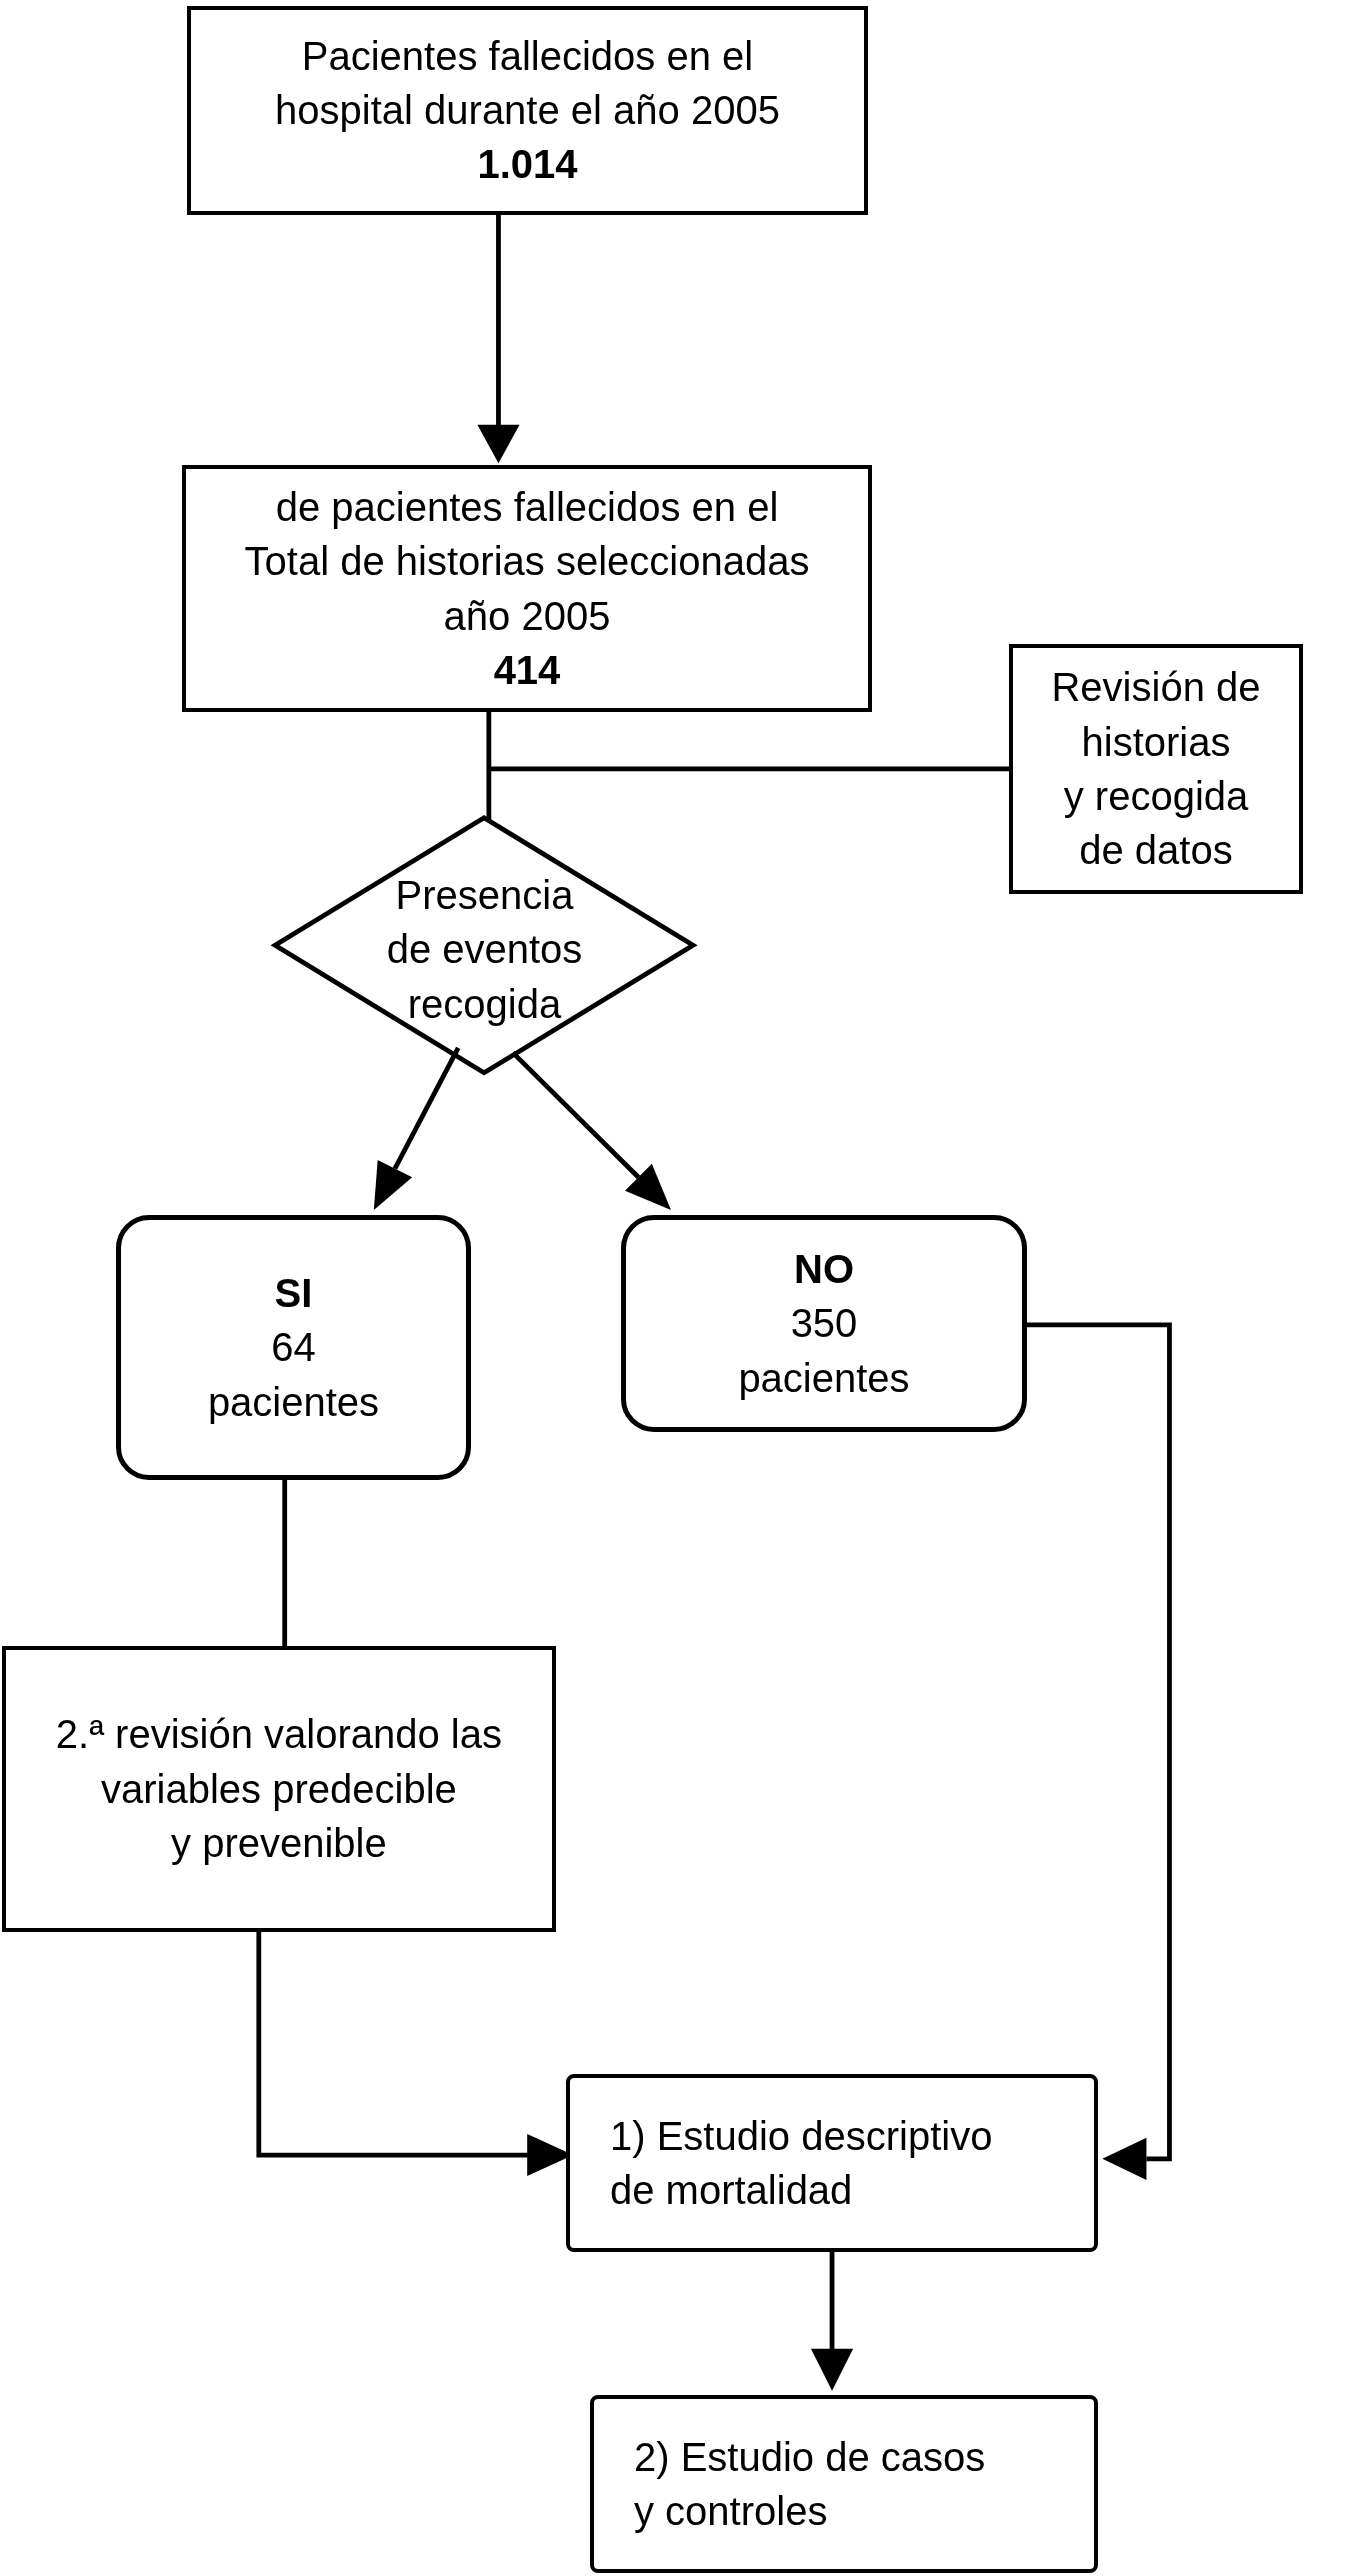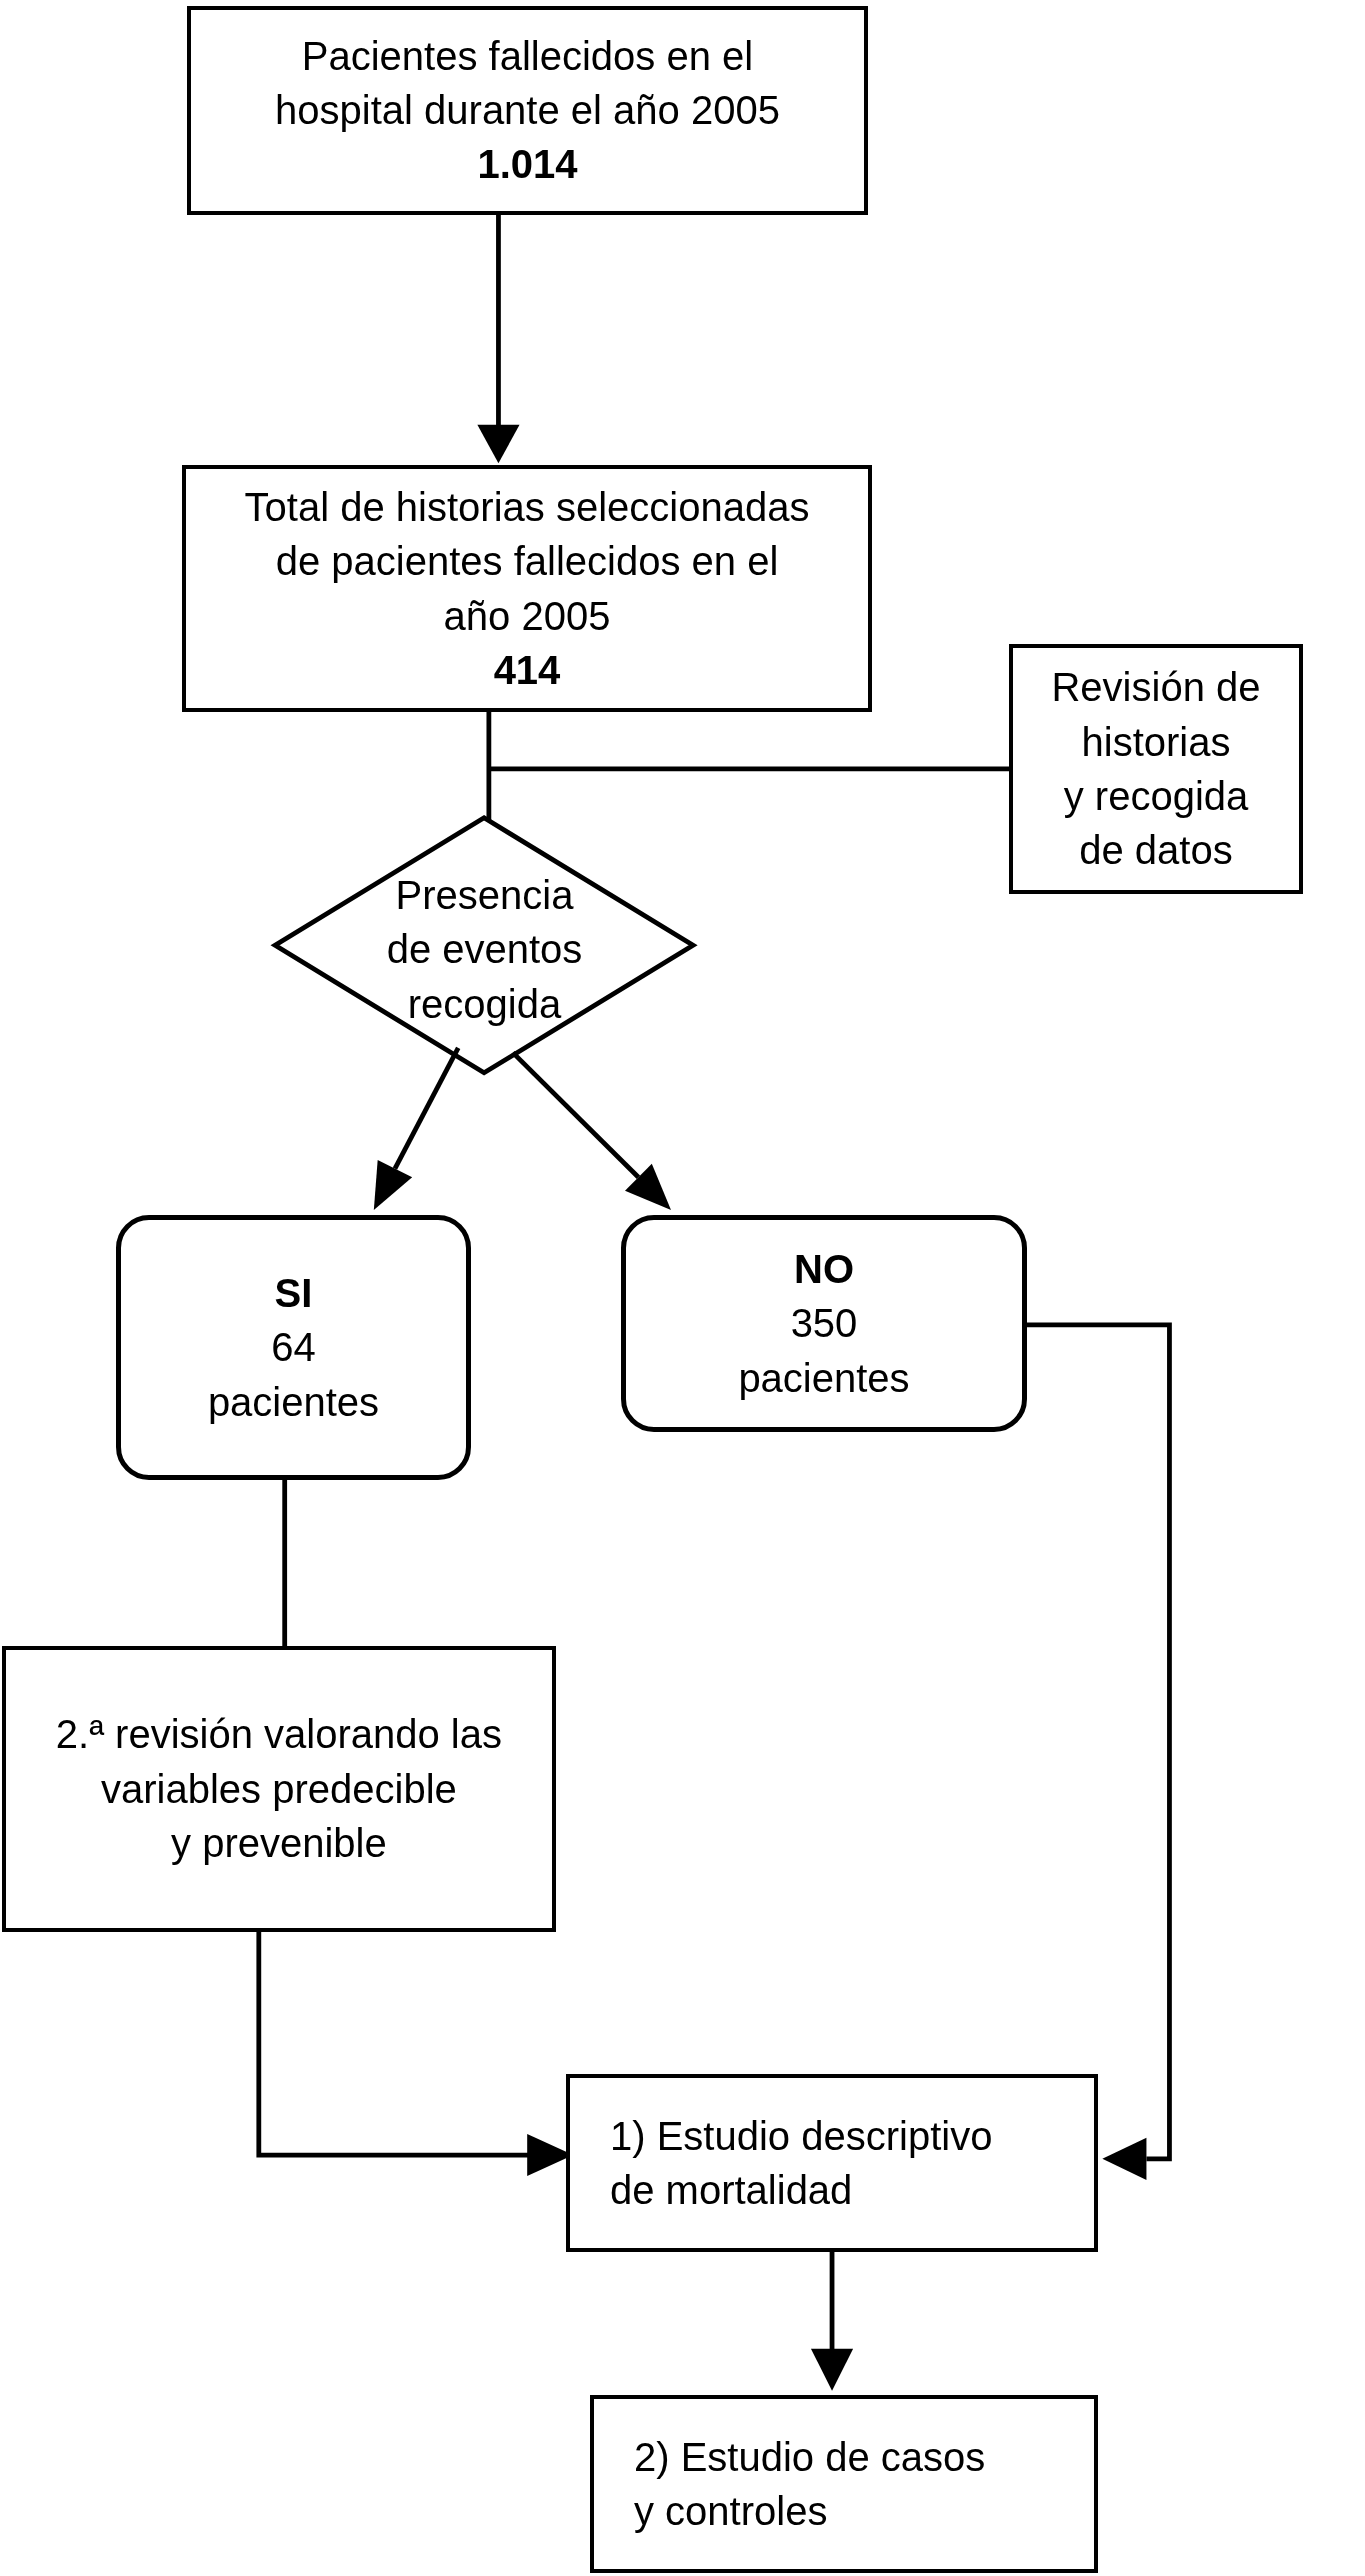--- a/index.html
+++ b/index.html
@@ -19,21 +19,21 @@
     border:4.8px solid #000000;
     display:flex;flex-direction:column;
     align-items:center;justify-content:center;
     text-align:center;
     font-size:40px;line-height:1.36;
     z-index:2;
   }
   .node .ln{display:block;}
   .bold{font-weight:bold;}
   .rounded{border-width:5.8px;border-radius:33px;}
-  .leftalign{align-items:flex-start;text-align:left;padding-left:40px;padding-right:9.6px;}
+  .leftalign{align-items:flex-start;text-align:left;padding-left:40px;padding-right:9.6px;border-radius:8px;}
   .nofill{border:none;background:transparent;z-index:3;}
   
   #n-deceased{left:187px;top:5.8px;width:681px;height:209px;}
   #n-selected{left:182px;top:465px;width:690px;height:247px;}
   #n-review{left:1009px;top:644px;width:294px;height:250px;}
   #n-decision-label{left:331px;top:851px;width:307px;height:197px;}
   #n-yes{left:116px;top:1215px;width:355px;height:265px;}
   #n-no{left:621px;top:1215px;width:406px;height:217px;}
   #n-rev2{left:1.9px;top:1646px;width:554px;height:286px;}
   #n-est1{left:566px;top:2074px;width:532px;height:178px;}
@@ -85,22 +85,22 @@
     </g>
   </svg>
 
   <div class="node" id="n-deceased">
     <span class="ln">Pacientes fallecidos en el</span>
     <span class="ln">hospital durante el año 2005</span>
     <span class="ln bold">1.014</span>
   </div>
 
   <div class="node" id="n-selected">
+    <span class="ln">de pacientes fallecidos en el</span>
     <span class="ln">Total de historias seleccionadas</span>
-    <span class="ln">de pacientes fallecidos en el</span>
     <span class="ln">año 2005</span>
     <span class="ln bold">414</span>
   </div>
 
   <div class="node" id="n-review">
     <span class="ln">Revisión de</span>
     <span class="ln">historias</span>
     <span class="ln">y recogida</span>
     <span class="ln">de datos</span>
   </div>

